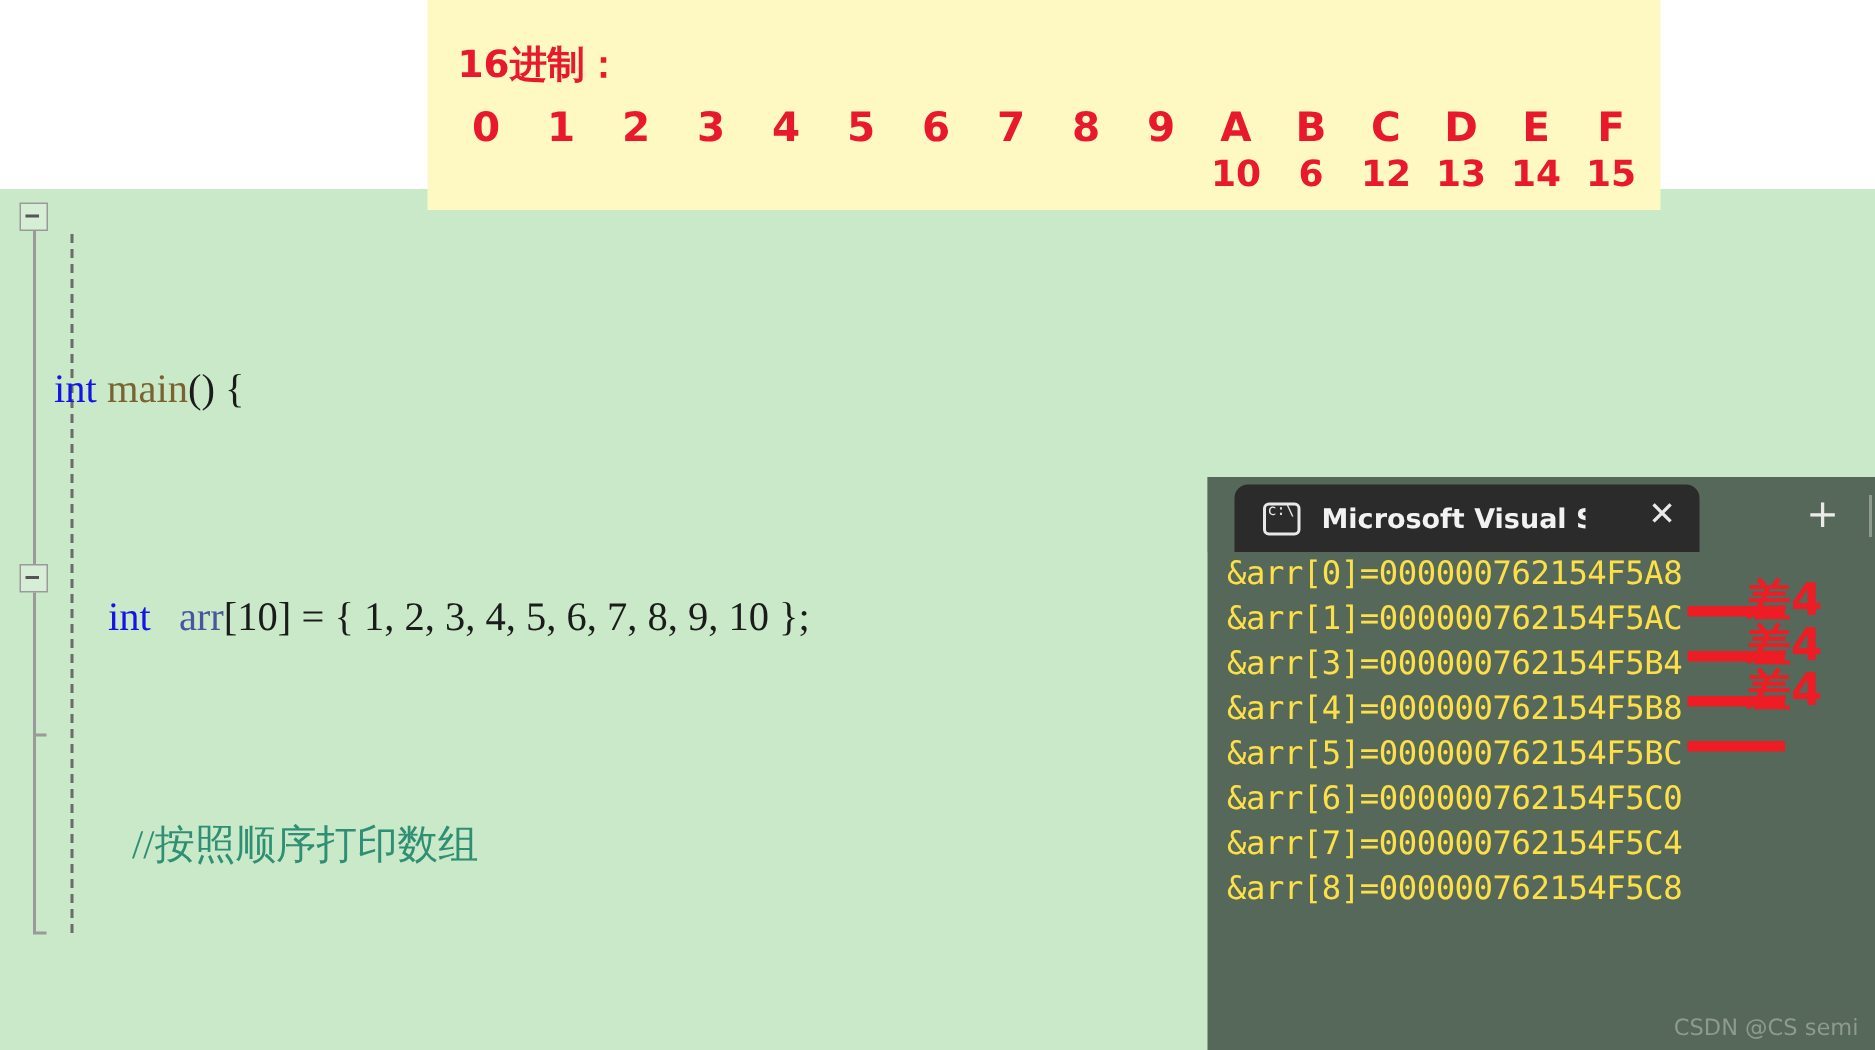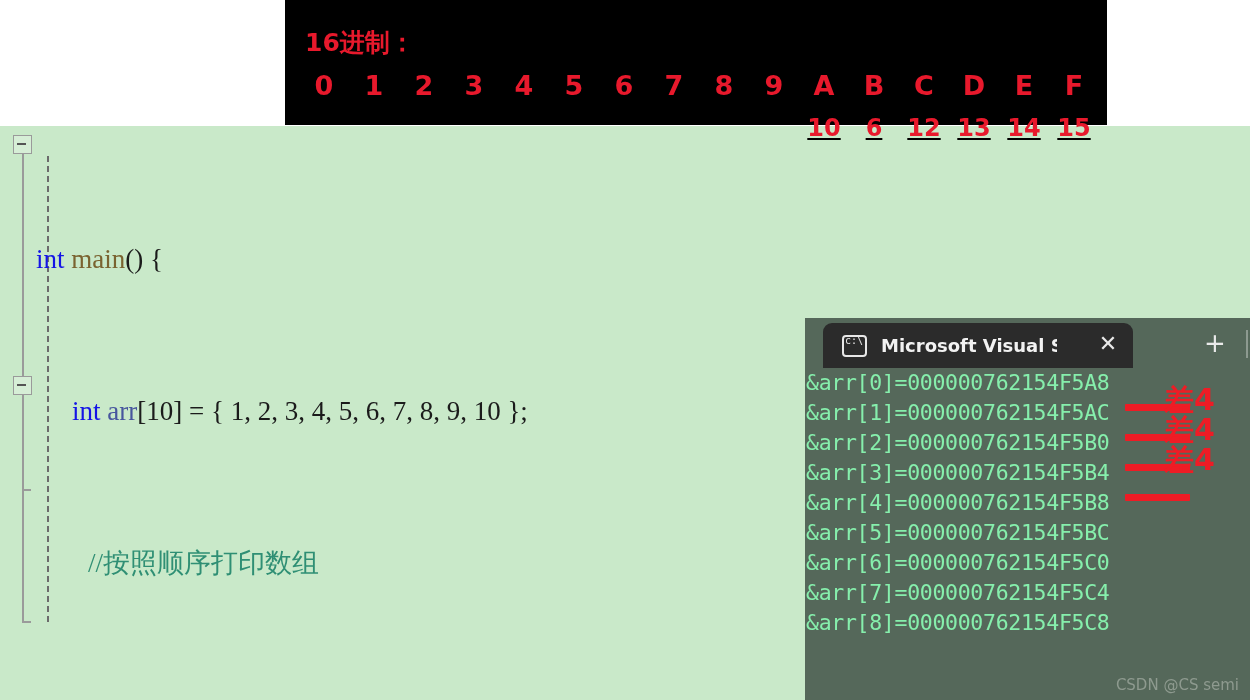--- a/index.html
+++ b/index.html
@@ -44,45 +44,45 @@
     font-size:27px;
     line-height:38px;
     white-space:pre;
     color:#1b1b1b;
   }
   .ln{height:38px;white-space:pre;position:relative;}
   .ind1{padding-left:36px;}
 
   .kw{color:#1414e6;}      
   .fn{color:#7a6330;}       
-  .var{color:#47569e;}
+  .var{color:#47569e;margin-left:12px;}
   .cmt{color:#2f8f74;margin-left:16px;}
   .punct{color:#1b1b1b;}
 
   
   #hexbox{
-    position:absolute;left:285px;top:0px;width:822px;height:125px;
-    background:#000000;
+    position:absolute;left:285px;top:0px;width:822px;height:140px;
+    background:#fef9c3;
   }
   #hexbox .title{
     position:absolute;left:20px;top:26px;
     font-family:"DejaVu Sans", sans-serif;
     font-weight:bold;font-size:25px;color:#e8192c;letter-spacing:0px;
   }
   .hexrow{
     position:absolute;left:14px;top:70px;width:800px;
     display:flex;
   }
   .hexrow span{
     width:50px;text-align:center;
     font-family:"DejaVu Sans", sans-serif;
     font-weight:bold;font-size:27px;color:#e8192c;
   }
   .decrow{
-    position:absolute;left:514px;top:114px;width:300px;display:flex;text-decoration:underline;
+    position:absolute;left:514px;top:102px;width:300px;display:flex;
   }
   .decrow span{
     width:50px;text-align:center;
     font-family:"DejaVu Sans", sans-serif;
     font-weight:bold;font-size:24px;color:#e8192c;
   }
 
   
   #console{
     position:absolute;left:805px;top:318px;width:445px;height:382px;
@@ -125,22 +125,22 @@
   }
   #tab-sep{
     position:absolute;left:441px;top:12px;width:2px;height:28px;background:#8d9a90;
   }
 
   #console-body{
     position:absolute;left:0;top:50px;width:445px;height:332px;
   }
   .cline{
     font-family:"DejaVu Sans Mono", monospace;
-    font-size:21.5px;line-height:30px;color:#86efac;
-    padding-left:1px;white-space:pre;letter-spacing:-0.3px;
+    font-size:21.5px;line-height:30px;color:#fde047;
+    padding-left:13px;white-space:pre;letter-spacing:-0.3px;
   }
 
   
   .diffmark{
     position:absolute;
     font-family:"DejaVu Sans", sans-serif;font-weight:bold;
     font-size:30px;color:#ee1c25;white-space:nowrap;
   }
   .underbar{
     position:absolute;height:7px;background:#ee1c25;border-radius:1px;
@@ -237,21 +237,20 @@
       <div id="tab-title">Microsoft Visual Studio 调试控制台</div>
       <div id="tab-close">✕</div>
     </div>
     <div id="tab-new">+</div>
     <div id="tab-sep"></div>
   </div>
 
   <div id="console-body">
     <div class="cline">&amp;arr[0]=000000762154F5A8</div>
     <div class="cline">&amp;arr[1]=000000762154F5AC</div>
-    <div class="cline">&amp;arr[2]=000000762154F5B0</div>
     <div class="cline">&amp;arr[3]=000000762154F5B4</div>
     <div class="cline">&amp;arr[4]=000000762154F5B8</div>
     <div class="cline">&amp;arr[5]=000000762154F5BC</div>
     <div class="cline">&amp;arr[6]=000000762154F5C0</div>
     <div class="cline">&amp;arr[7]=000000762154F5C4</div>
     <div class="cline">&amp;arr[8]=000000762154F5C8</div>
     <div id="watermark">CSDN @CS semi</div>
   </div>
 
   <div class="underbar" style="left:320px;top:86px;width:65px;"></div>

